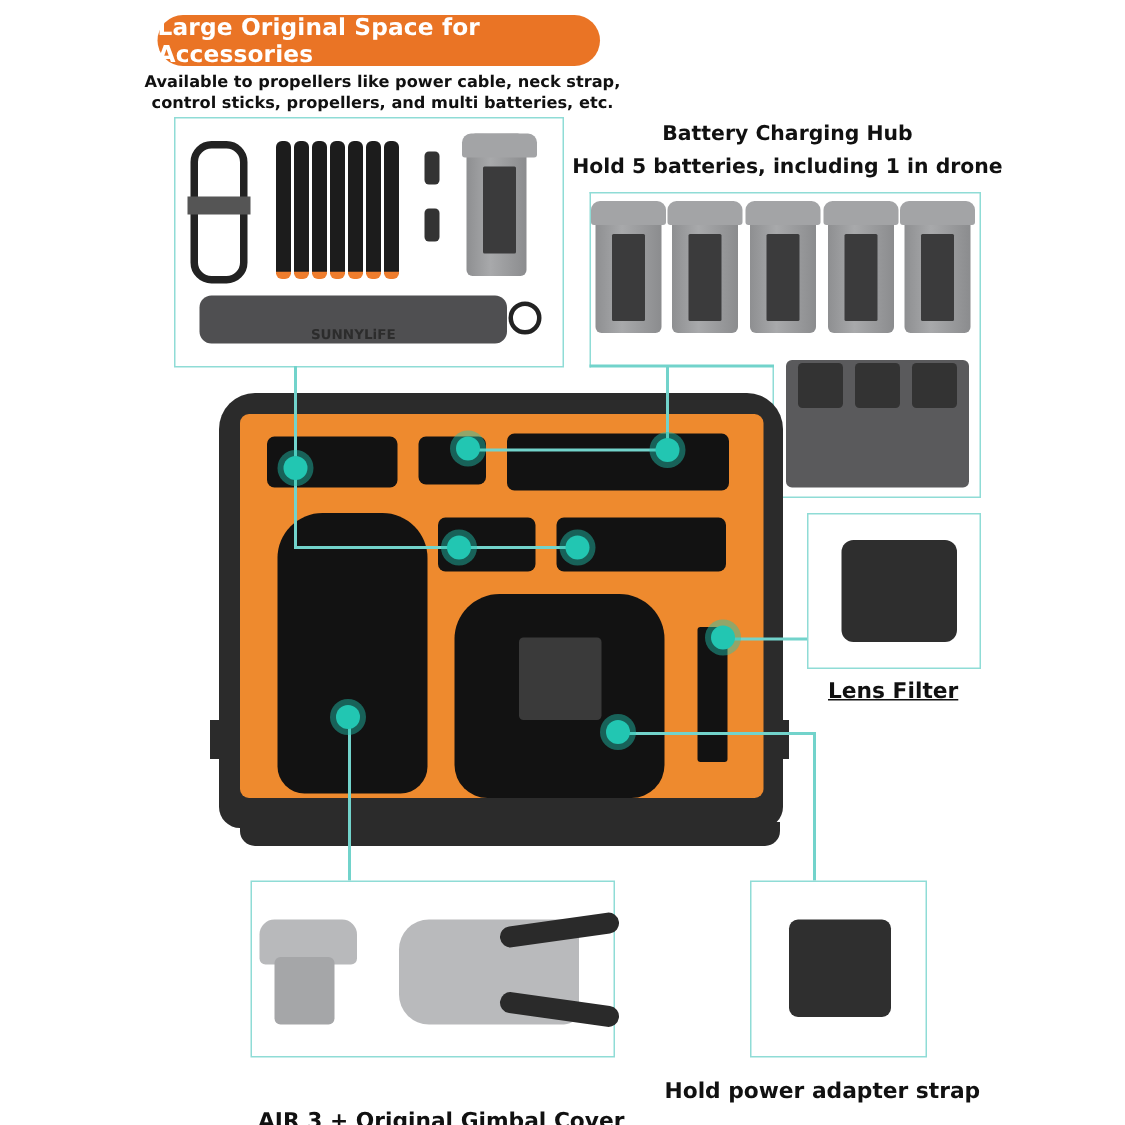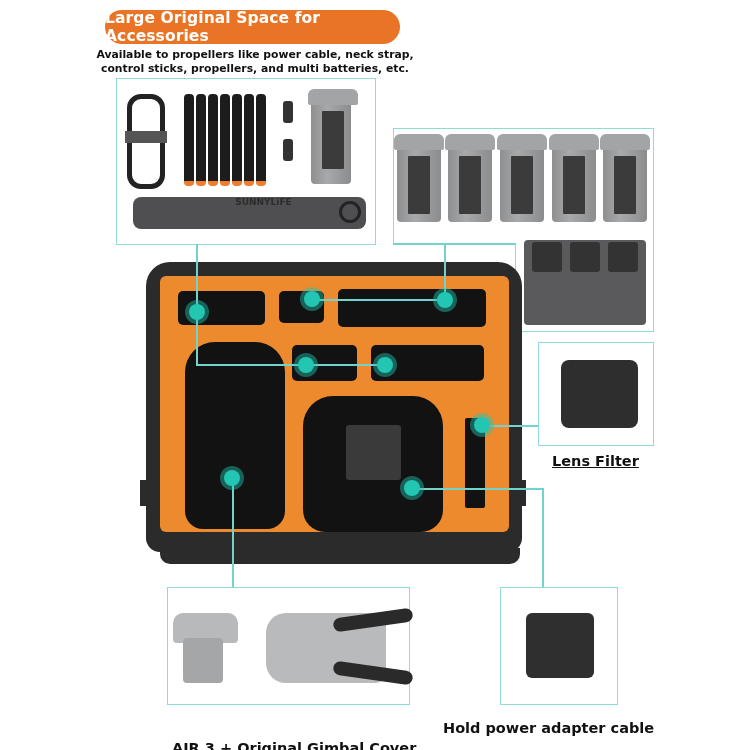--- a/index.html
+++ b/index.html
@@ -47,27 +47,29 @@
   </div>
 
   <div class="abs" style="left:166px;top:22px;width:10px;height:22px;background:#333;border-radius:3px;"></div>
   <div class="abs" style="left:166px;top:60px;width:10px;height:22px;background:#333;border-radius:3px;"></div>
 
   <div class="abs battery" style="left:194px;top:10px;width:40px;height:95px;">
       <div class="cap"></div>
       <div class="lab"></div>
     </div>
 
-  <div class="abs" style="left:16px;top:118px;width:205px;height:32px;background:#4f4f51;border-radius:8px;color:#2c2c2c;font-size:9px;font-weight:bold;display:flex;align-items:flex-start;justify-content:center;padding-left:28px;">
+  <div class="abs" style="left:16px;top:118px;width:205px;height:32px;background:#4f4f51;border-radius:8px;color:#2c2c2c;font-size:9px;font-weight:bold;display:flex;align-items:flex-end;justify-content:center;">
       <span>SUNNYLiFE</span>
     </div>
   <div class="abs" style="left:222px;top:122px;width:16px;height:16px;border:3px solid #222;border-radius:50%;"></div>
 </div>
 
 <div class="abs hubtitle">
+  <div>Battery Charging Hub</div>
+  <div>Hold 5 batteries, including 1 in drone</div>
 </div>
 
 <div class="abs box" style="left:393px;top:128px;width:261px;height:117px;border-bottom:none;"></div>
 <div class="abs box" style="left:515px;top:244px;width:139px;height:88px;border-top:none;"></div>
 <div class="abs line" style="left:393px;top:243px;width:123px;height:1.5px;"></div>
 
 <div class="abs battery" style="left:397px;top:134px;">
     <div class="cap"></div>
     <div class="lab"></div>
   </div>
@@ -140,13 +142,13 @@
   <div class="abs" style="left:15px;top:50px;width:40px;height:45px;background:#a5a6a8;border-radius:4px;"></div>
   <div class="abs" style="left:98px;top:25px;width:120px;height:70px;background:#b9babc;border-radius:20px 10px 10px 20px;"></div>
   <div class="abs" style="left:165px;top:25px;width:80px;height:14px;background:#2a2a2a;border-radius:8px;transform:rotate(-8deg);"></div>
   <div class="abs" style="left:165px;top:78px;width:80px;height:14px;background:#2a2a2a;border-radius:8px;transform:rotate(8deg);"></div>
 </div>
 <div class="abs label" style="left:172px;top:720px;margin-top:20px;">AIR 3 + Original Gimbal Cover</div>
 
 <div class="abs box" style="left:500px;top:587px;width:118px;height:118px;">
   <div class="abs" style="left:25px;top:25px;width:68px;height:65px;background:#2f2f2f;border-radius:6px;"></div>
 </div>
-<div class="abs label" style="left:443px;top:720px;">Hold power adapter cable</div>
+<div class="abs label" style="left:443px;top:720px;">Hold power adapter strap</div>
 
 </body></html>

